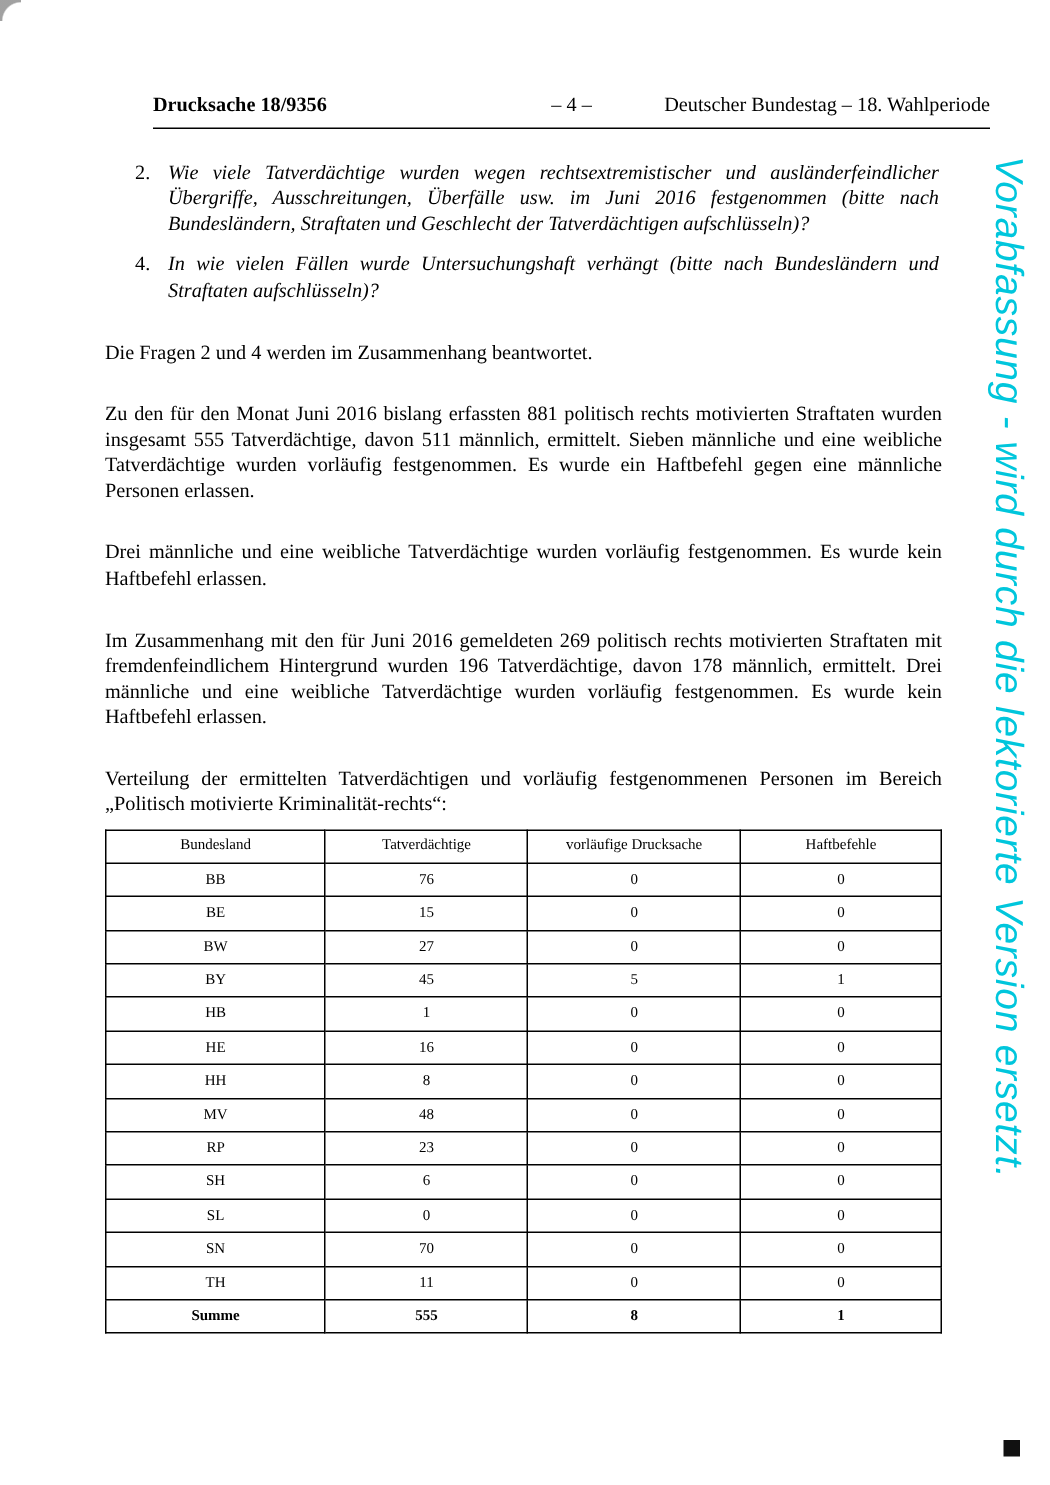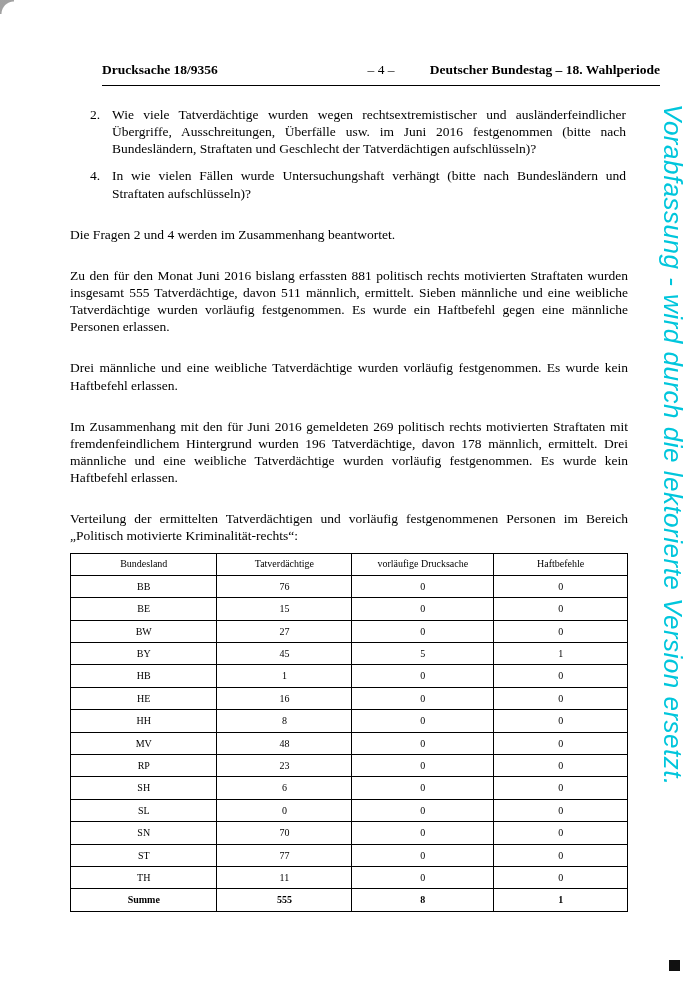--- a/index.html
+++ b/index.html
@@ -19,38 +19,38 @@
     display: flex;
     justify-content: space-between;
     align-items: flex-start;
     font-size: 13.5px;
     padding-bottom: 7px;
     border-bottom: 1.3px solid #000;
     margin-left: 32px;
   }
   .header .doc-left { font-weight: bold; }
   .header .page-marker { position: absolute; left: 50%; transform: translateX(-50%); font-weight: normal; }
-  .header .doc-right { font-weight: bold; }
+  .header .doc-right { font-weight: normal; }
 
   
   .content {
     position: absolute;
     top: 106px; left: 70px; width: 558px;
     font-size: 13.5px;
     line-height: 1.27;
     text-align: justify;
   }
 
   .question {
     display: flex;
     margin-left: 18px;
     margin-bottom: 10px;
   }
   .qnum { width: 24px; flex: 0 0 24px; text-align: left; padding-left: 2px; }
-  .qtext { flex: 1; text-align: justify; padding-right: 2px; }
+  .qtext { flex: 1; text-align: justify; padding-right: 2px; font-style: italic; }
 
   .paragraphs p { margin-bottom: 8px; margin-top: 24px; }
 
   
   table.data-table {
     width: 100%;
     border-collapse: collapse;
     margin-top: 3px;
     font-size: 10px;
   }
@@ -203,26 +203,20 @@
           <td>0</td>
           <td>0</td>
         </tr>
         <tr>
           <td>SN</td>
           <td>70</td>
           <td>0</td>
           <td>0</td>
         </tr>
         <tr>
-          <td>ST</td>
-          <td>77</td>
-          <td>0</td>
-          <td>0</td>
-        </tr>
-        <tr>
           <td>TH</td>
           <td>11</td>
           <td>0</td>
           <td>0</td>
         </tr>
         <tr class="sum-row">
           <td>Summe</td>
           <td>555</td>
           <td>8</td>
           <td>1</td>

